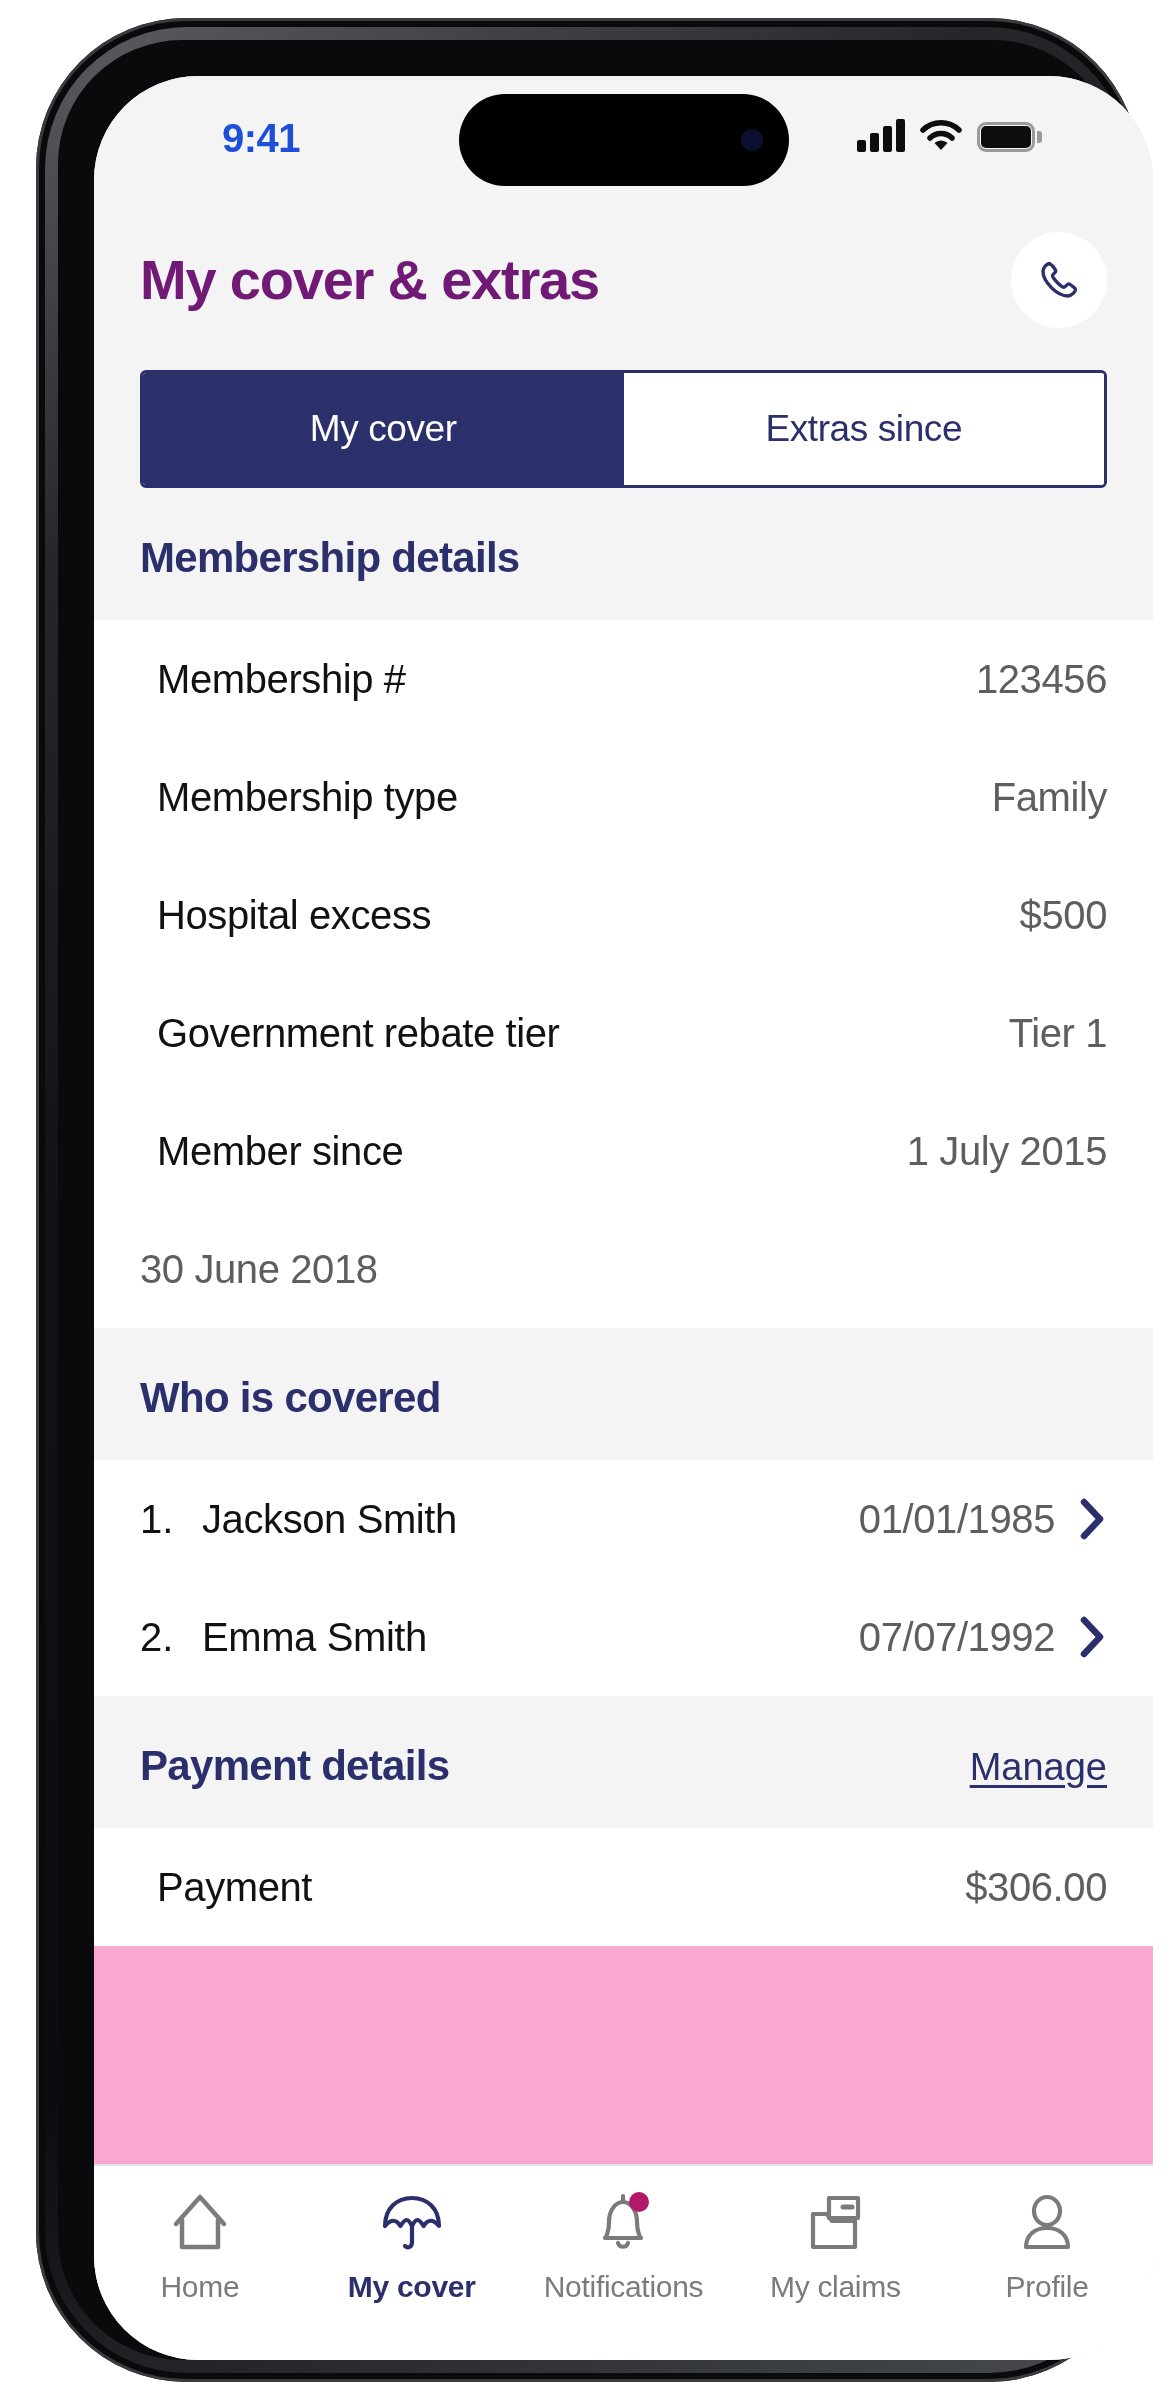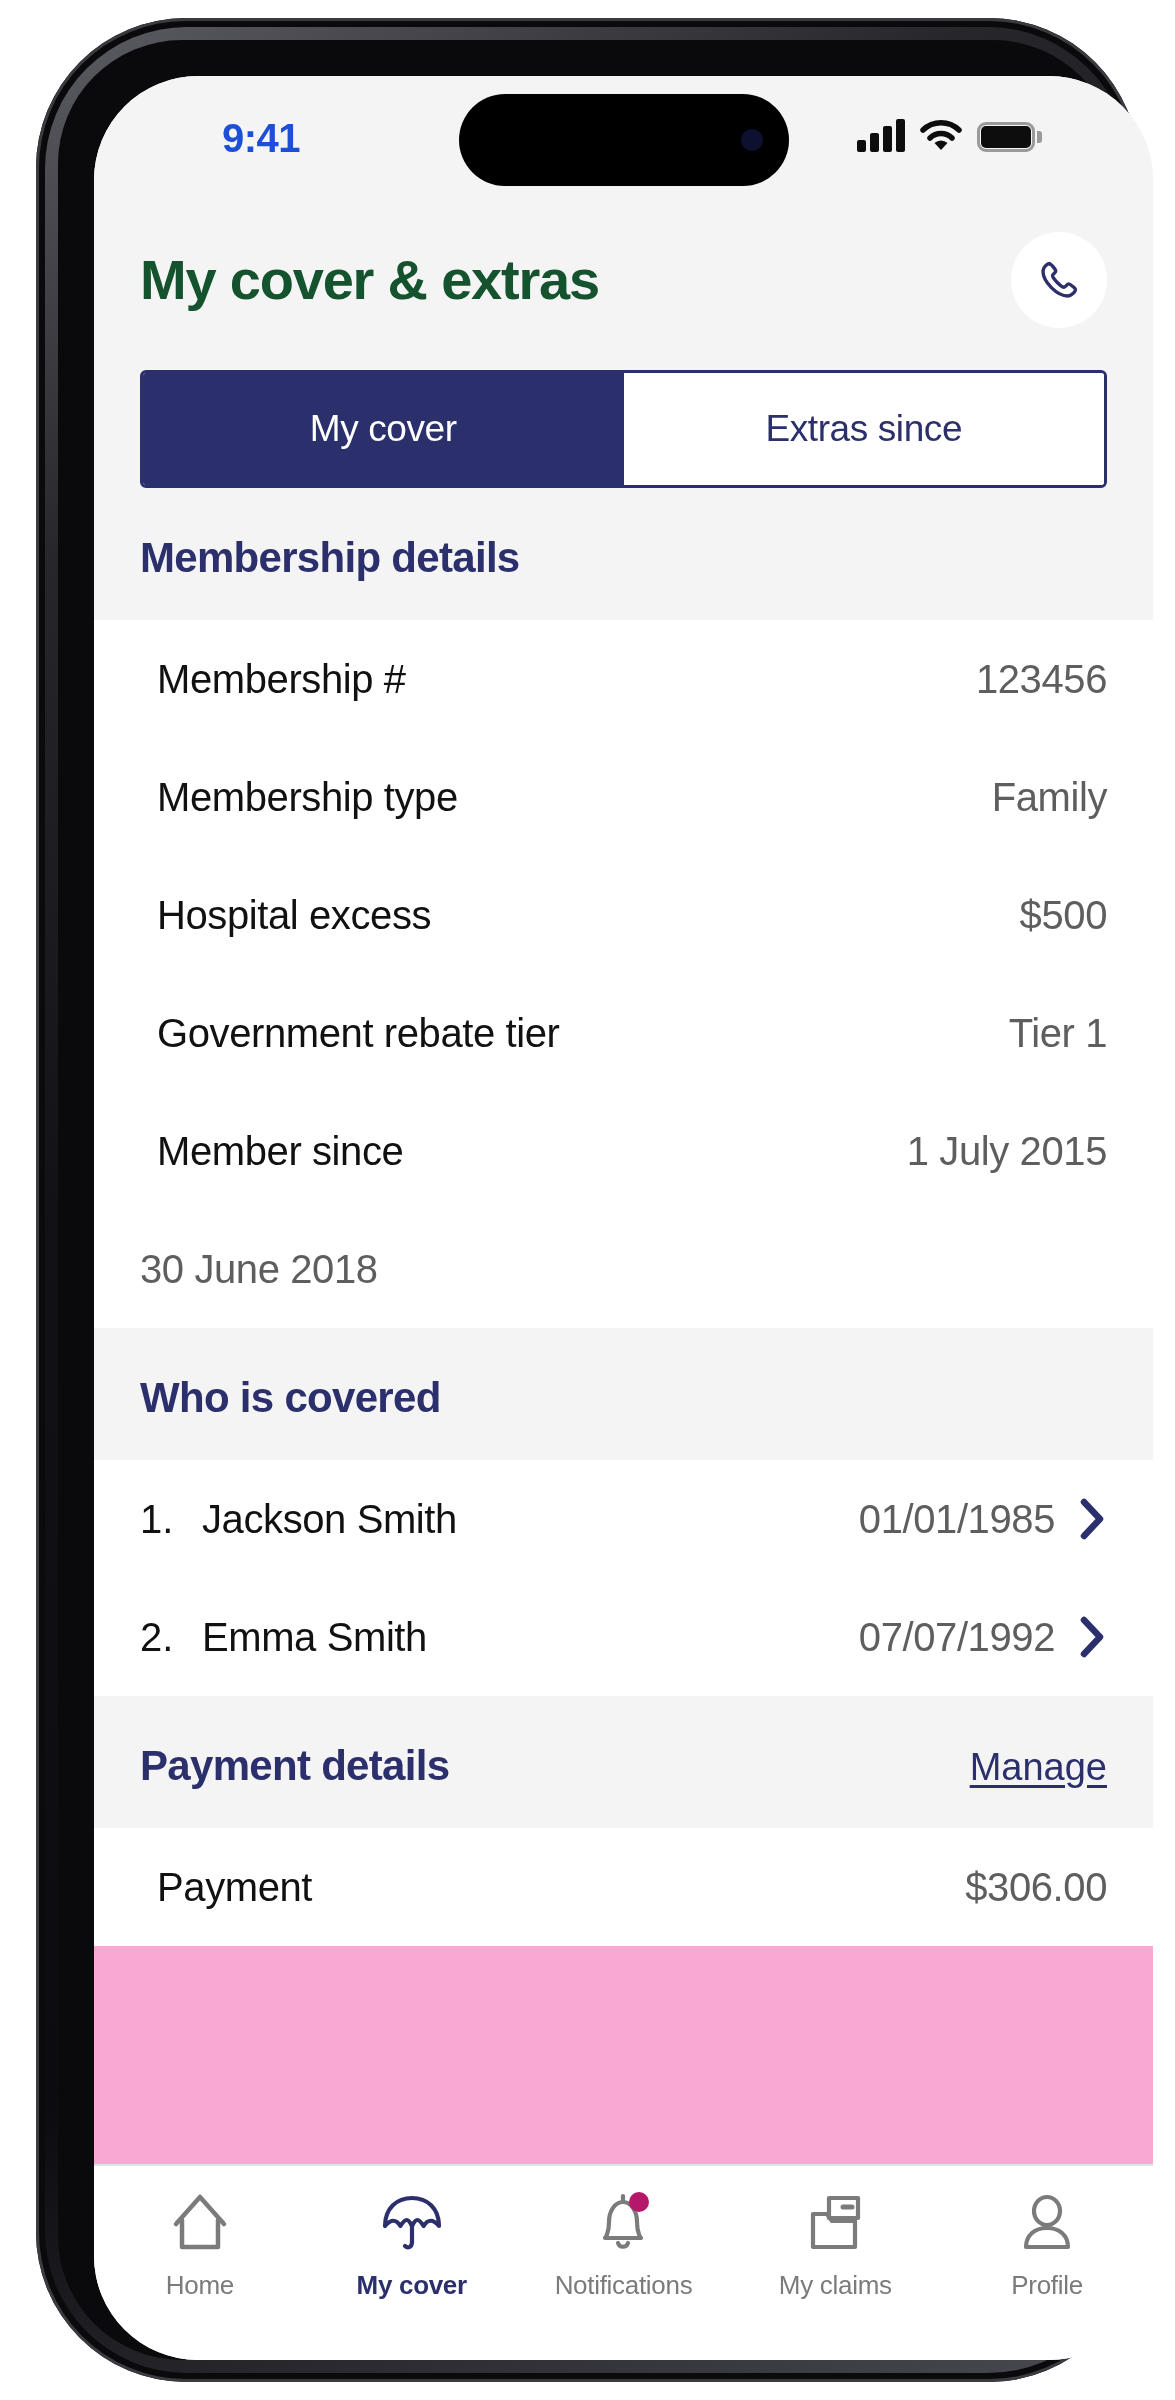--- a/index.html
+++ b/index.html
@@ -144,21 +144,21 @@
     flex: 0 0 auto;
     background: #f4f4f4;
     padding: 46px 46px 0 46px;
     display: flex;
     align-items: center;
     justify-content: space-between;
   }
   #page-title {
     font-size: 56px;
     font-weight: bold;
-    color: #14532d;
+    color: #701a75;
     letter-spacing: -1.2px;
     line-height: 1;
   }
   #call-button {
     width: 96px; height: 96px;
     border-radius: 50%;
     background: #ffffff;
     display: flex; align-items: center; justify-content: center;
     flex: 0 0 96px;
   }
@@ -261,21 +261,21 @@
     padding-top: 24px;
   }
   .tab-item {
     flex: 1 1 20%;
     display: flex;
     flex-direction: column;
     align-items: center;
     gap: 14px;
   }
   .tab-icon { height: 66px; display: flex; align-items: center; justify-content: center; position: relative; }
-  .tab-label { font-size: 26px; color: #7b7b7b; letter-spacing: -0.3px; }
+  .tab-label { font-size: 30px; color: #7b7b7b; letter-spacing: -0.3px; }
   .tab-item.active .tab-label { color: #2b2f6b; font-weight: bold; }
   #notification-dot {
     position: absolute;
     right: 6px; top: 2px;
     width: 20px; height: 20px;
     border-radius: 50%;
     background: #b5176b;
   }
 </style>
 </head>

